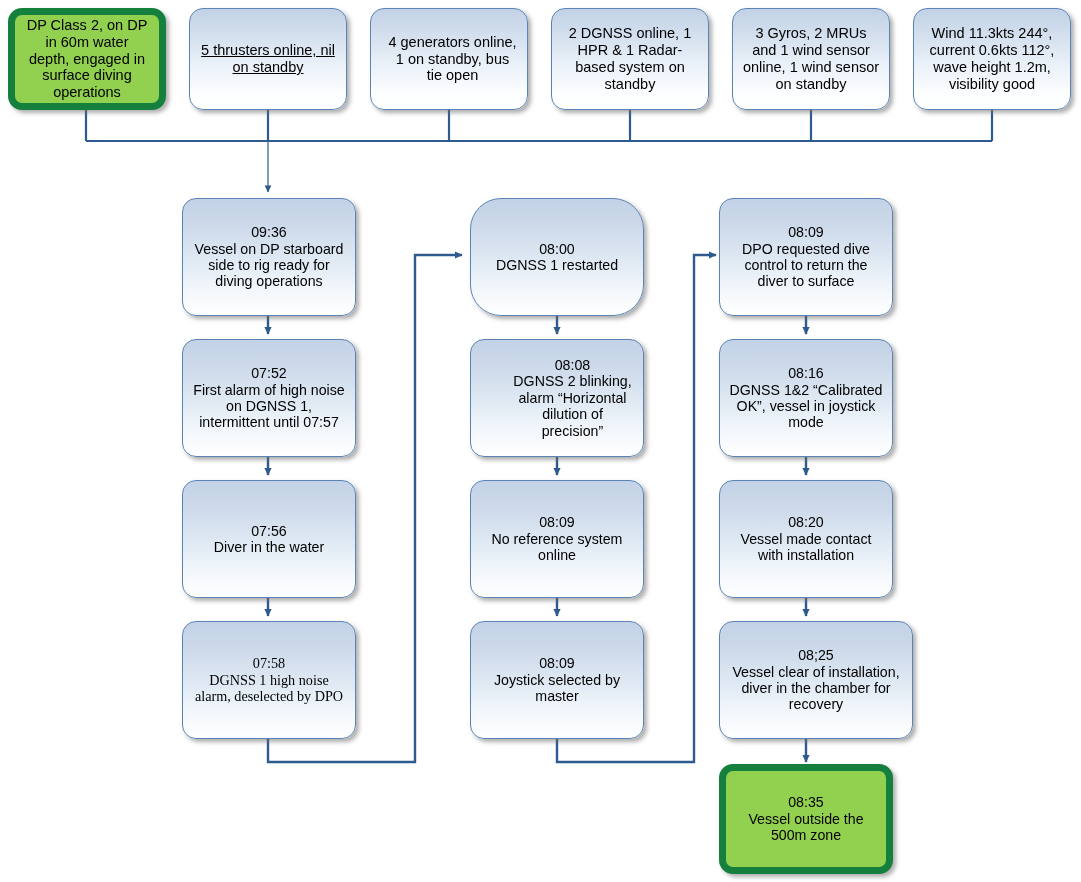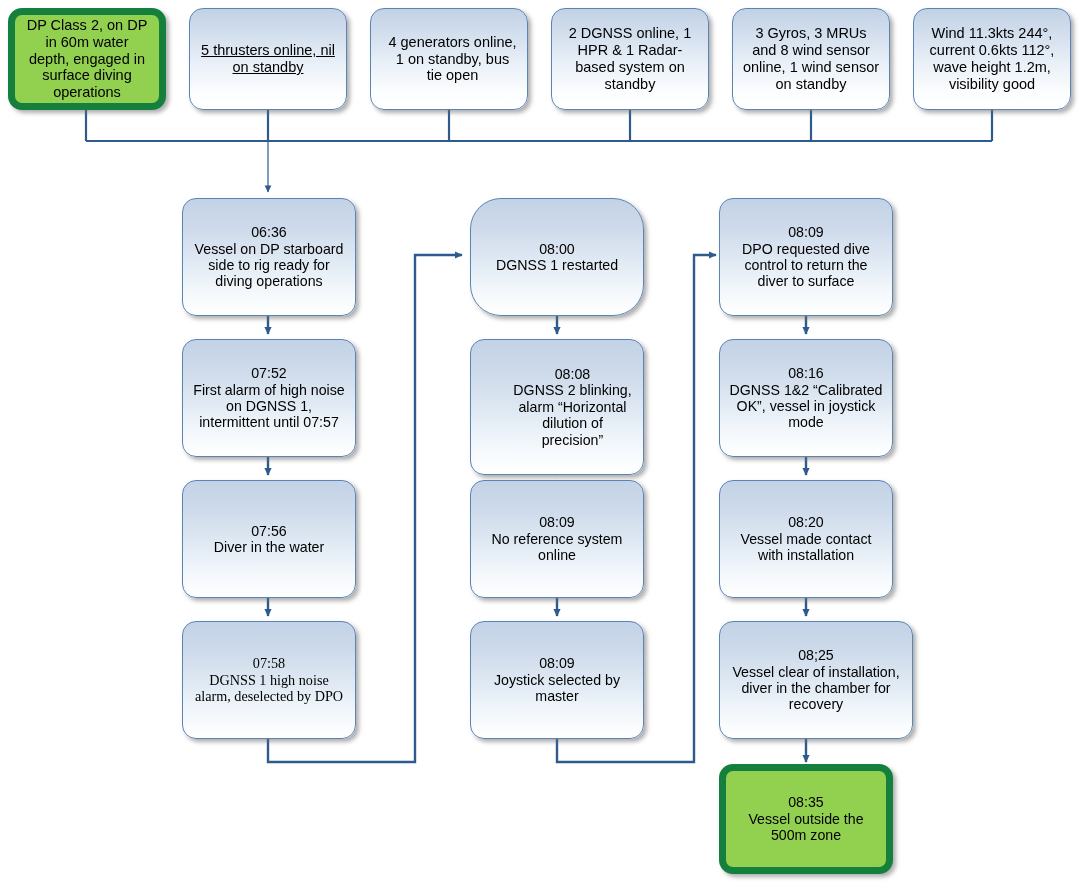--- a/index.html
+++ b/index.html
@@ -91,49 +91,49 @@
 
   <div class="node blue top fs-top" style="left:370px;top:8px;width:158px;height:102px;padding-left:16px;">
     <span class="txt">4 generators online, 1 on standby, bus tie open</span>
   </div>
 
   <div class="node blue top fs-top" style="left:551px;top:8px;width:158px;height:102px;">
     <span class="txt">2 DGNSS online, 1 HPR &amp; 1 Radar-based system on standby</span>
   </div>
 
   <div class="node blue top fs-top" style="left:732px;top:8px;width:158px;height:102px;">
-    <span class="txt">3 Gyros, 3 MRUs and 8 wind sensor online, 1 wind sensor on standby</span>
+    <span class="txt">3 Gyros, 2 MRUs and 1 wind sensor online, 1 wind sensor on standby</span>
   </div>
 
   <div class="node blue top fs-top" style="left:913px;top:8px;width:158px;height:102px;">
     <span class="txt">Wind 11.3kts 244°, current 0.6kts 112°, wave height 1.2m, visibility good</span>
   </div>
 
   <div class="node blue fs-flow" style="left:182px;top:198px;width:174px;height:118px;">
-    <span class="txt">06:36
+    <span class="txt">09:36
 Vessel on DP starboard side to rig ready for diving operations</span>
   </div>
   <div class="node blue fs-flow" style="left:182px;top:339px;width:174px;height:118px;">
     <span class="txt">07:52
 First alarm of high noise on DGNSS 1, intermittent until 07:57</span>
   </div>
   <div class="node blue fs-flow" style="left:182px;top:480px;width:174px;height:118px;">
     <span class="txt">07:56
 Diver in the water</span>
   </div>
   <div class="node blue fs-flow" style="left:182px;top:621px;width:174px;height:118px;font-family:Liberation Serif, serif;">
     <span class="txt">07:58
 DGNSS 1 high noise alarm, deselected by DPO</span>
   </div>
 
   <div class="node blue fs-flow" style="left:470px;top:198px;width:174px;height:118px;border-radius:31px;">
     <span class="txt">08:00
 DGNSS 1 restarted</span>
   </div>
-  <div class="node blue fs-flow" style="left:470px;top:339px;width:174px;height:136px;padding-left:40px;">
+  <div class="node blue fs-flow" style="left:470px;top:339px;width:174px;height:118px;padding-left:40px;">
     <span class="txt">08:08
 DGNSS 2 blinking, alarm “Horizontal dilution of precision”</span>
   </div>
   <div class="node blue fs-flow" style="left:470px;top:480px;width:174px;height:118px;">
     <span class="txt">08:09
 No reference system online</span>
   </div>
   <div class="node blue fs-flow" style="left:470px;top:621px;width:174px;height:118px;">
     <span class="txt">08:09
 Joystick selected by master</span>

